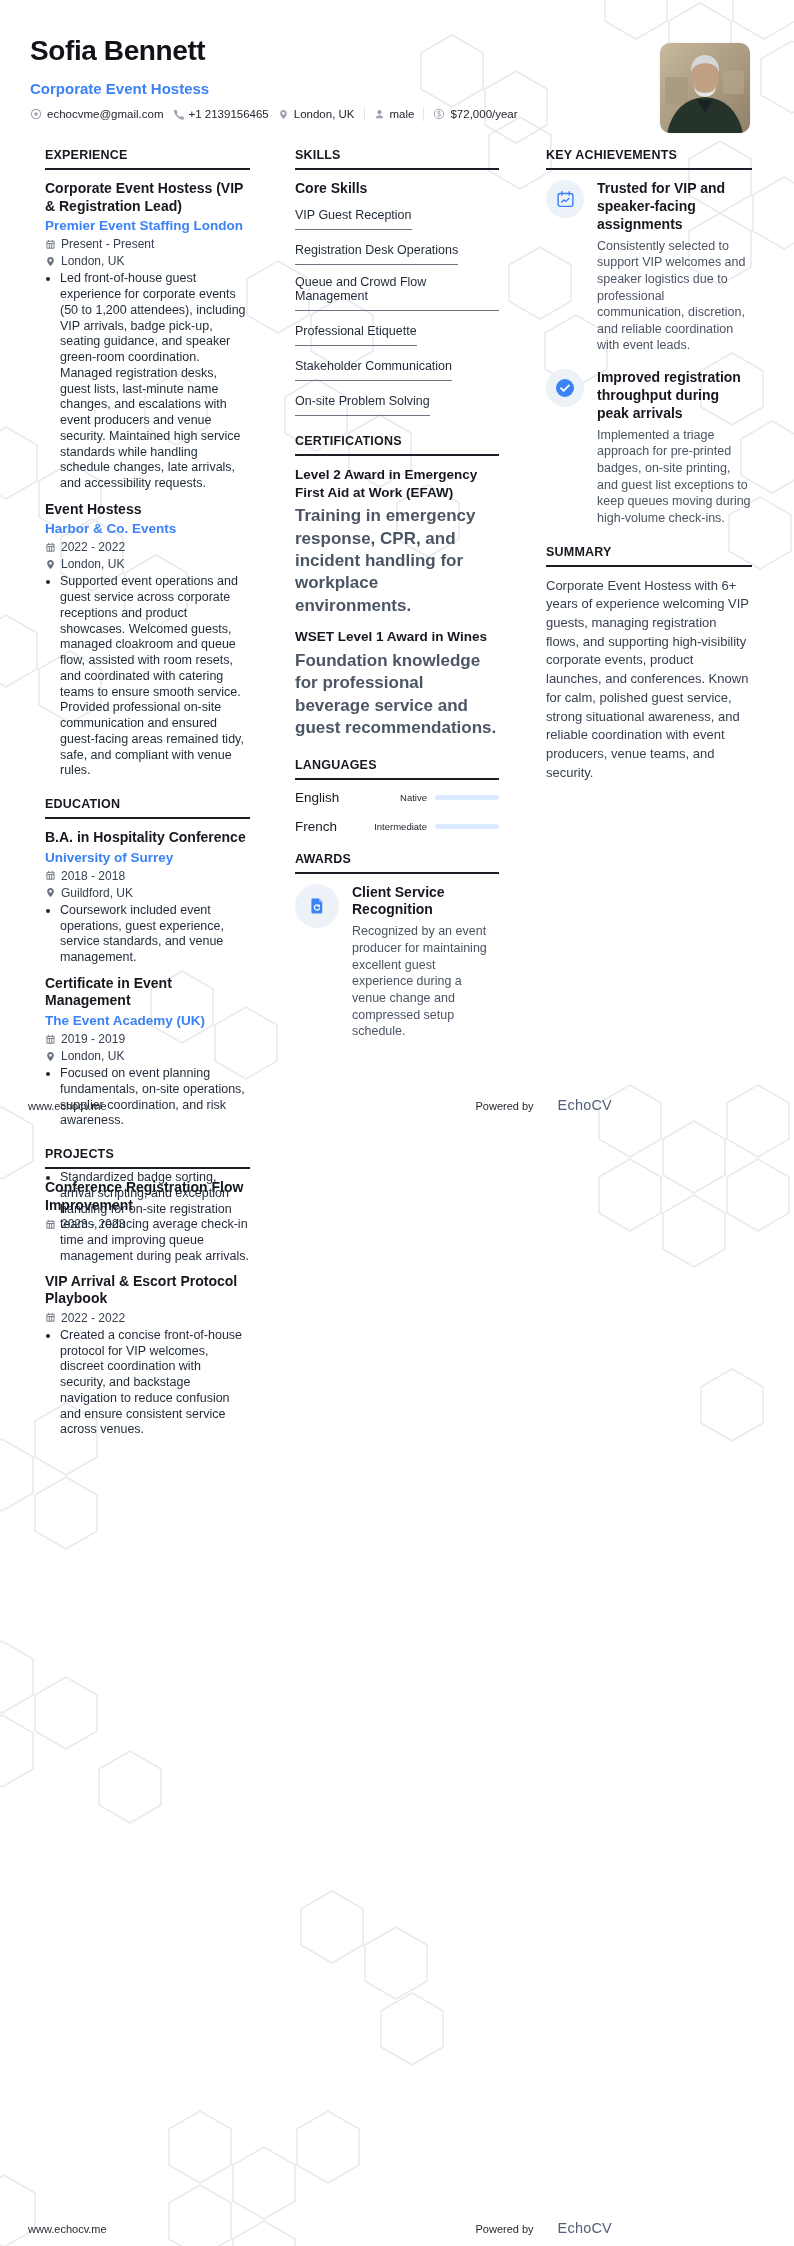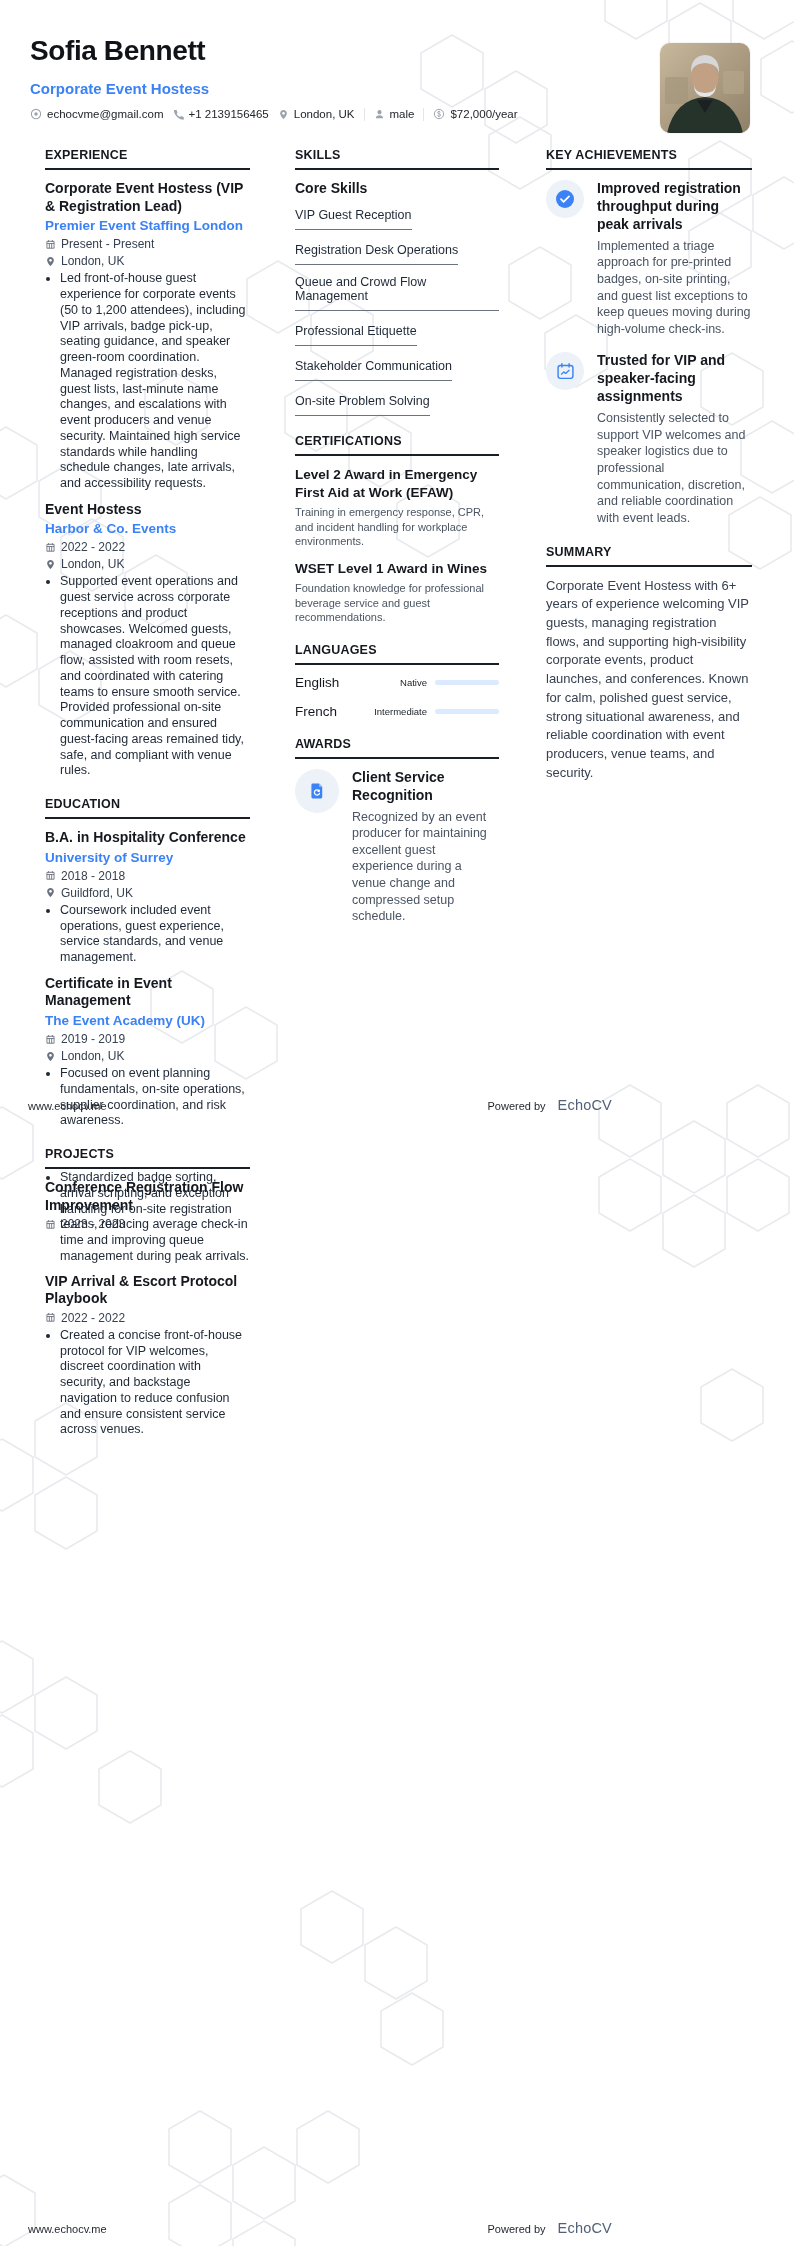--- a/index.html
+++ b/index.html
@@ -51,21 +51,21 @@
   ul.bullets li{font-size:12.5px;line-height:1.26;margin-bottom:2px;}
 
   
   .skill-group{font-size:14px;font-weight:700;color:var(--ink);margin-bottom:9px;}
   .skill{margin-bottom:10px;}
   .skill span{display:inline-block;font-size:12.5px;color:var(--body);padding-bottom:7px;border-bottom:1px solid #6b7280;}
 
   
   .cert{margin-bottom:11px;}
   .cert-title{font-size:13.5px;font-weight:700;color:var(--ink);line-height:1.3;margin-bottom:4px;}
-  .cert-desc{font-size:11px;color:var(--muted);line-height:1.32;}
+  .cert-desc{font-size:17px;color:var(--muted);line-height:1.32;font-weight:bold;}
 
   
   .lang-row{display:flex;align-items:center;margin-bottom:14px;}
   .lang-name{font-size:13.5px;color:var(--ink);}
   .lang-right{margin-left:auto;display:flex;align-items:center;gap:8px;}
   .lang-level{font-size:9.5px;font-weight:400;color:#22262d;}
   .lang-bar{width:64px;height:5px;border-radius:3px;background:var(--bar_track);overflow:hidden;}
   .lang-fill{height:100%;background:var(--accent);border-radius:3px;}
 
   
@@ -75,21 +75,21 @@
   .icircle.md{width:38px;height:38px;}
   .ii-title{font-size:14px;font-weight:700;color:var(--ink);line-height:1.28;margin-bottom:4px;}
   .ii-desc{font-size:12.5px;color:var(--muted);line-height:1.33;}
 
   
   .summary-text{font-size:13px;color:var(--meta);line-height:1.44;}
 
   
   .pfooter{position:absolute;left:28px;right:32px;bottom:10px;display:flex;justify-content:space-between;align-items:baseline;z-index:2;}
   .f-site{font-size:11px;color:#1f232a;}
-  .f-right{display:flex;align-items:baseline;gap:12px;}
+  .f-right{display:flex;align-items:baseline;gap:24px;}
   .f-powered{font-size:11px;color:#1f232a;}
   .f-brand{font-size:14.5px;font-weight:500;color:var(--brand);letter-spacing:.2px;}
 </style>
 </head>
 <body>
 
 <div class="canvas">
 
   <svg class="hexbg" width="794" height="2246" viewBox="0 0 794 2246" aria-hidden="true">
     <defs>
@@ -378,42 +378,42 @@
       </div>
     </div>
 
     <div class="col col-right">
 
       <div class="section">
         <div class="sec-heading">KEY ACHIEVEMENTS</div>
 
         <div class="iconitem">
           <span class="icircle md">
+            <svg viewBox="0 0 20 20" width="19" height="19">
+              <rect x="2.2" y="3.6" width="15.6" height="13.6" rx="2.4" fill="none" stroke="var(--accent)" stroke-width="1.5"></rect>
+              <path d="M6.2 1.8v3.4M13.8 1.8v3.4" stroke="var(--accent)" stroke-width="1.5" stroke-linecap="round"></path>
+              <path d="M5.8 12.8l2.4-2.4 2 1.6 3.6-3.2" fill="none" stroke="var(--accent)" stroke-width="1.4" stroke-linecap="round" stroke-linejoin="round"></path>
+            </svg>
+          </span>
+          <div>
+            <div class="ii-title">Trusted for VIP and speaker-facing assignments</div>
+            <div class="ii-desc">Consistently selected to support VIP welcomes and speaker logistics due to professional communication, discretion, and reliable coordination with event leads.</div>
+          </div>
+        </div>
+
+        <div class="iconitem">
+          <span class="icircle md">
             <svg viewBox="0 0 20 20" width="20" height="20">
               <circle cx="10" cy="10" r="9" fill="var(--accent)"></circle>
               <path d="M6 10.2l2.6 2.6L14 7.4" stroke="#fff" stroke-width="1.8" fill="none" stroke-linecap="round" stroke-linejoin="round"></path>
             </svg>
           </span>
           <div>
             <div class="ii-title">Improved registration throughput during peak arrivals</div>
             <div class="ii-desc">Implemented a triage approach for pre-printed badges, on-site printing, and guest list exceptions to keep queues moving during high-volume check-ins.</div>
-          </div>
-        </div>
-
-        <div class="iconitem">
-          <span class="icircle md">
-            <svg viewBox="0 0 20 20" width="19" height="19">
-              <rect x="2.2" y="3.6" width="15.6" height="13.6" rx="2.4" fill="none" stroke="var(--accent)" stroke-width="1.5"></rect>
-              <path d="M6.2 1.8v3.4M13.8 1.8v3.4" stroke="var(--accent)" stroke-width="1.5" stroke-linecap="round"></path>
-              <path d="M5.8 12.8l2.4-2.4 2 1.6 3.6-3.2" fill="none" stroke="var(--accent)" stroke-width="1.4" stroke-linecap="round" stroke-linejoin="round"></path>
-            </svg>
-          </span>
-          <div>
-            <div class="ii-title">Trusted for VIP and speaker-facing assignments</div>
-            <div class="ii-desc">Consistently selected to support VIP welcomes and speaker logistics due to professional communication, discretion, and reliable coordination with event leads.</div>
           </div>
         </div>
       </div>
 
       <div class="section">
         <div class="sec-heading">SUMMARY</div>
         <div class="summary-text">Corporate Event Hostess with 6+ years of experience welcoming VIP guests, managing registration flows, and supporting high-visibility corporate events, product launches, and conferences. Known for calm, polished guest service, strong situational awareness, and reliable coordination with event producers, venue teams, and security.</div>
       </div>
     </div>
 

